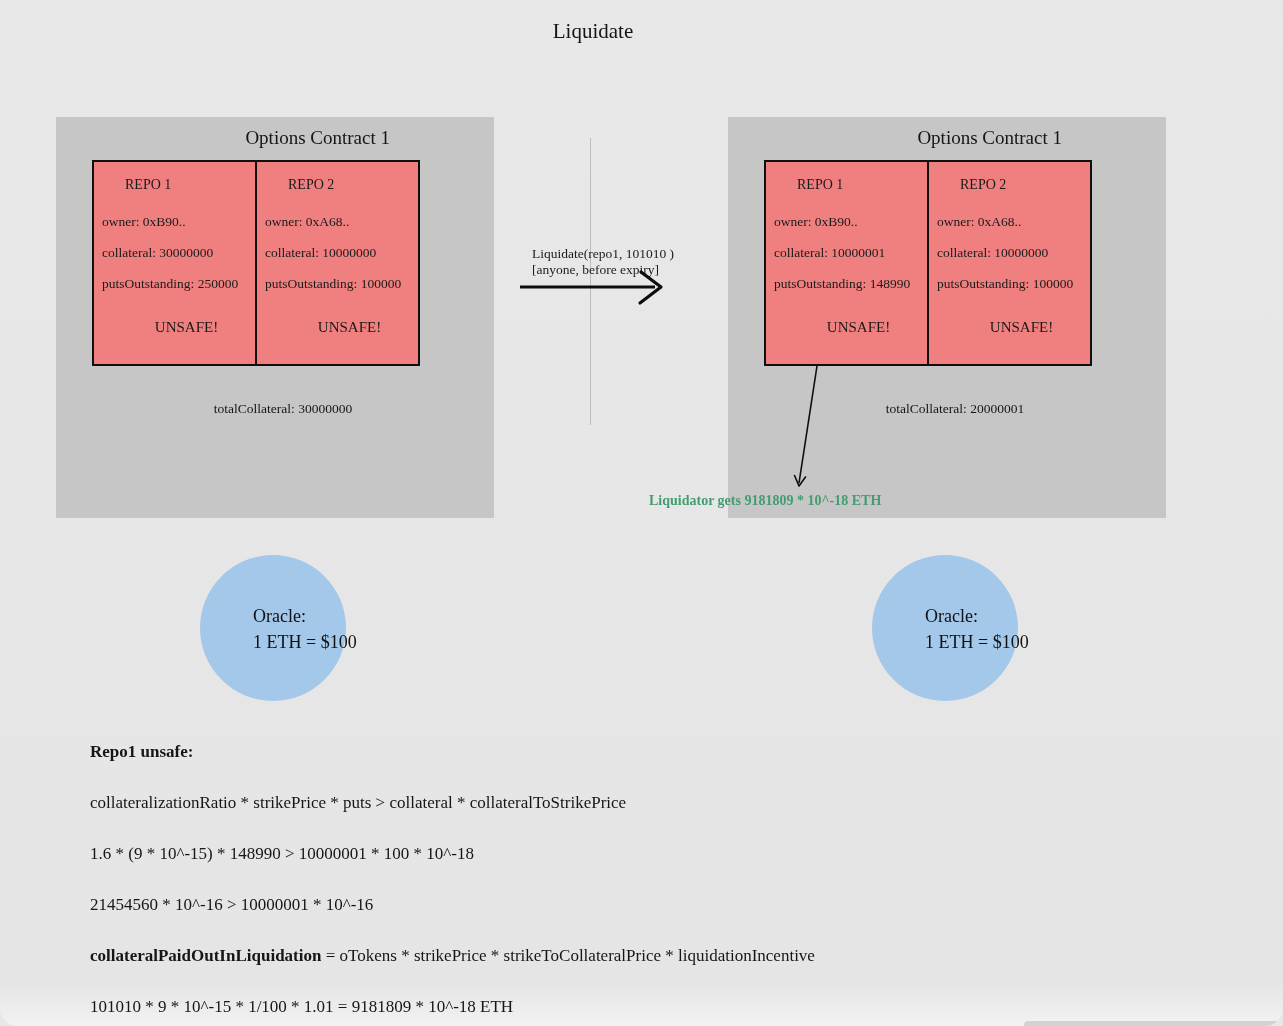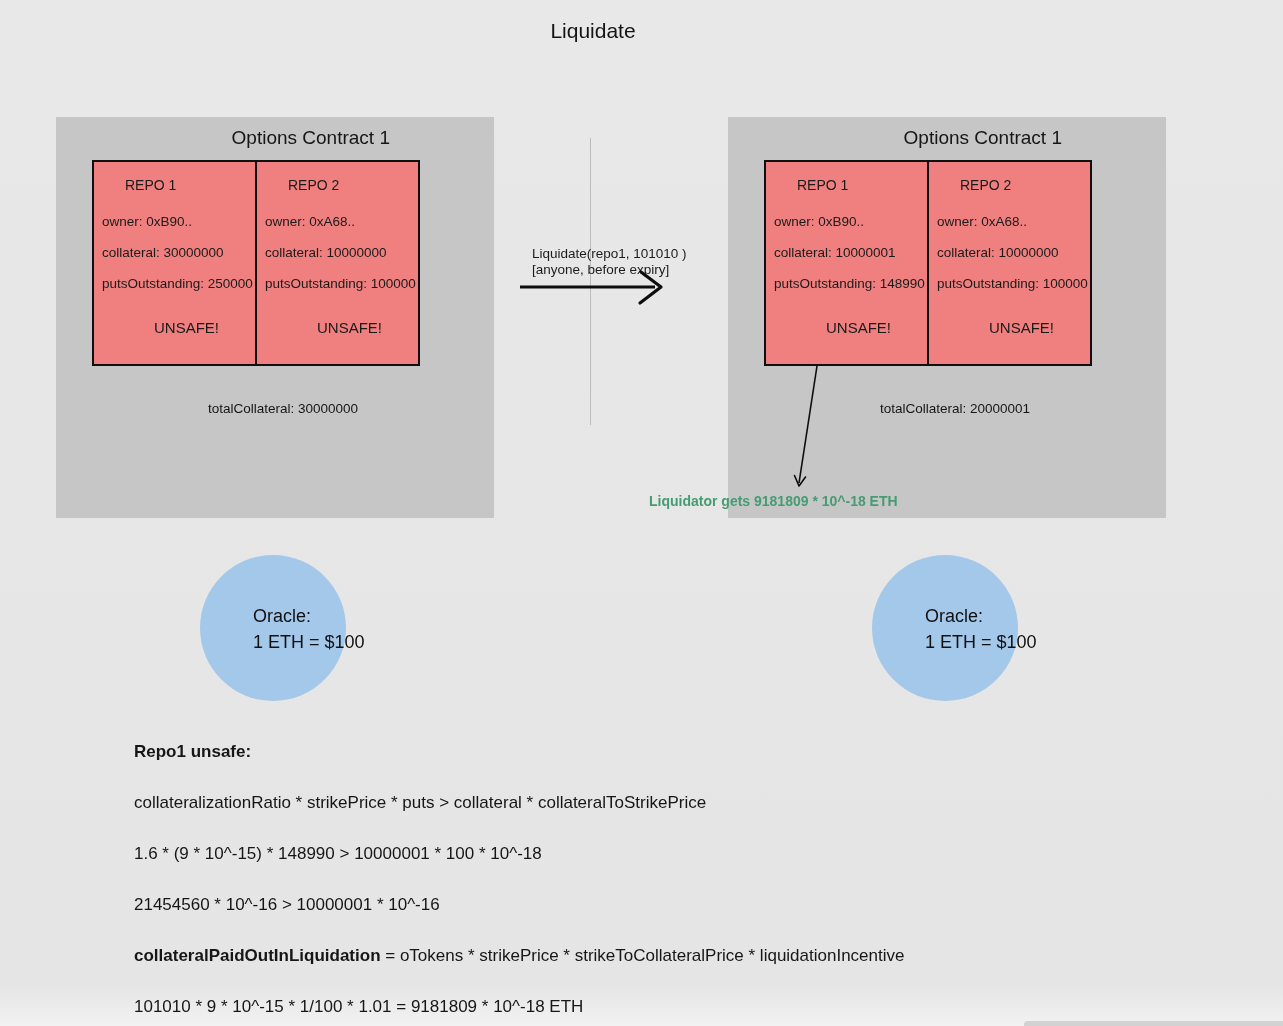--- a/index.html
+++ b/index.html
@@ -3,22 +3,23 @@
 <meta charset="utf-8">
 <style>
   * { margin: 0; padding: 0; box-sizing: border-box; }
   html, body { background: #e7e7e7; }
   .canvas {
     position: relative;
     width: 1283px;
     height: 1026px;
     overflow: hidden;
     background: linear-gradient(180deg, #e8e8e8 0%, #e5e5e5 96%, #f2f2f2 100%);
-    font-family: Liberation Sans, sans-serif;
+    font-family: Liberation Serif, serif;
     color: #1a1a1a;
+    border-radius: 18px;
   }
 
   .diagram-title {
     position: absolute;
     left: 493px; top: 19px; width: 200px;
     text-align: center;
     font-size: 21px;
     color: #141414;
   }
 
@@ -110,21 +111,20 @@
   }
 
   .formulas { position: absolute; left: 0; top: 0; }
   .formula-line {
     position: absolute;
     left: 90px;
     font-size: 17px;
     line-height: 21px;
     color: #161616;
     white-space: nowrap;
-    margin-left: 44px;
   }
   .formula-line.bold { font-weight: 700; }
   .f1 { top: 741px; }
   .f2 { top: 792px; }
   .f3 { top: 843px; }
   .f4 { top: 894px; }
   .f5 { top: 945px; }
   .f6 { top: 996px; }
 
   .arrow-overlay {

